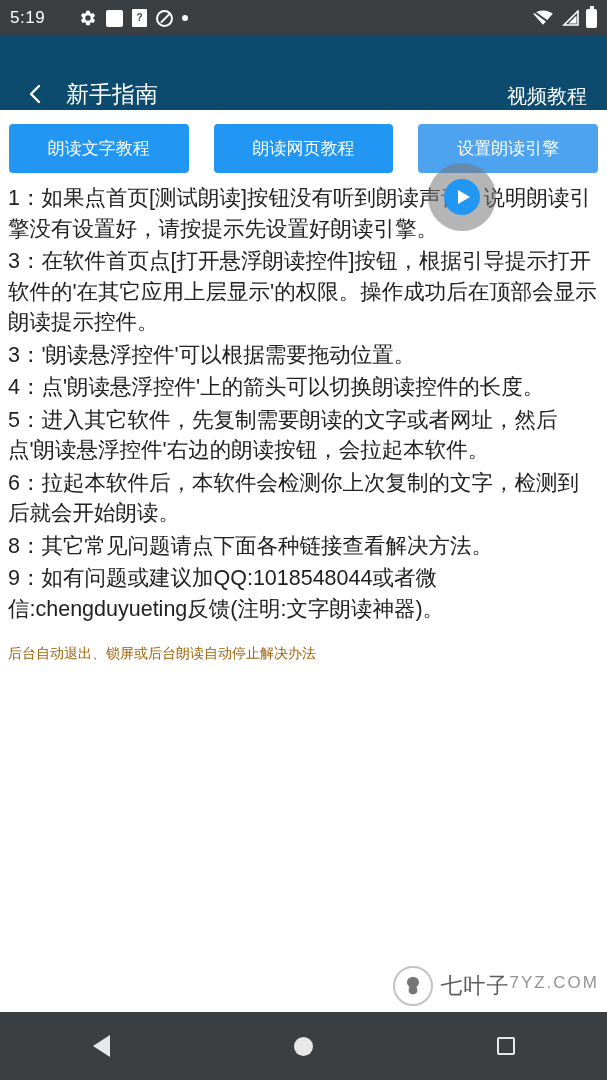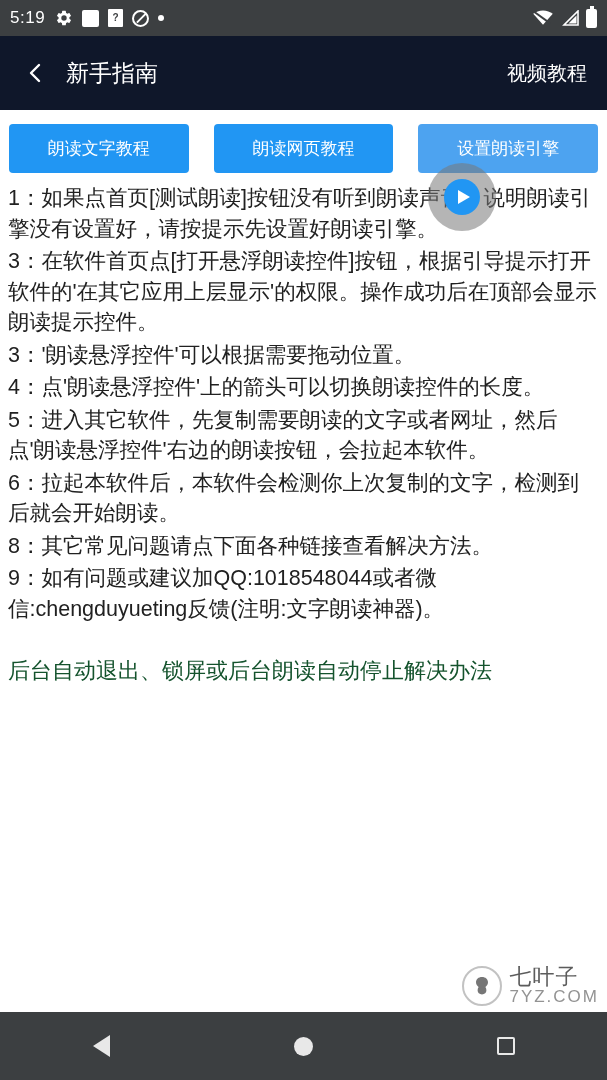--- a/index.html
+++ b/index.html
@@ -21,20 +21,21 @@
 
   
   .statusbar {
     height: 36px;
     background: #3c3f41;
     color: #ffffff;
     display: flex;
     align-items: center;
     padding: 0 10px;
     flex: 0 0 auto;
+    gap: 24px;
   }
   .status-time {
     font-size: 17px;
     color: #ffffff;
     margin-right: 10px;
     letter-spacing: 0.5px;
   }
   .status-icons-left {
     display: flex;
     align-items: center;
@@ -98,24 +99,24 @@
     content: "";
     position: absolute;
     top: -5px; left: 2px;
     width: 4px; height: 3px;
     background: #ffffff;
   }
 
   
   .appbar {
     height: 74px;
-    background: #0f172a;
-    color: #ffffff;
-    display: flex;
-    align-items: center;
+    background: #0c4a6e;
+    color: #ffffff;
+    display: flex;
+    align-items: flex-end;
     padding: 0 20px;
     flex: 0 0 auto;
   }
   .back-btn {
     width: 32px;
     height: 32px;
     display: flex;
     align-items: center;
     justify-content: center;
     cursor: pointer;
@@ -166,23 +167,23 @@
     padding: 2px 8px 0 8px;
   }
   .para {
     font-size: 21.5px;
     line-height: 1.42;
     color: #212121;
     margin-bottom: 2px;
     word-break: break-word;
   }
   .link-red {
-    font-size: 22px;
-    color: #14532d;
-    margin-top: 32px;
+    font-size: 14px;
+    color: #a16207;
+    margin-top: 20px;
     padding: 0 8px;
     line-height: 1.4;
     cursor: pointer;
   }
 
   
   .float-play {
     position: absolute;
     top: 53px;
     left: 428px;
@@ -228,21 +229,20 @@
     background: #ffffff;
     border: 2px solid #bdbdbd;
     display: flex;
     align-items: center;
     justify-content: center;
     color: #5a5a5a;
     font-size: 13px;
   }
   .wm-text {
     display: flex;
-    flex-direction: column;
     line-height: 1.05;
   }
   .wm-cn { font-size: 22px; color: #4f4f4f; letter-spacing: 1px; }
   .wm-en { font-size: 17px; color: #8a8a8a; letter-spacing: 2px; }
 
   
   .navbar {
     height: 68px;
     background: #3c3f41;
     display: flex;

